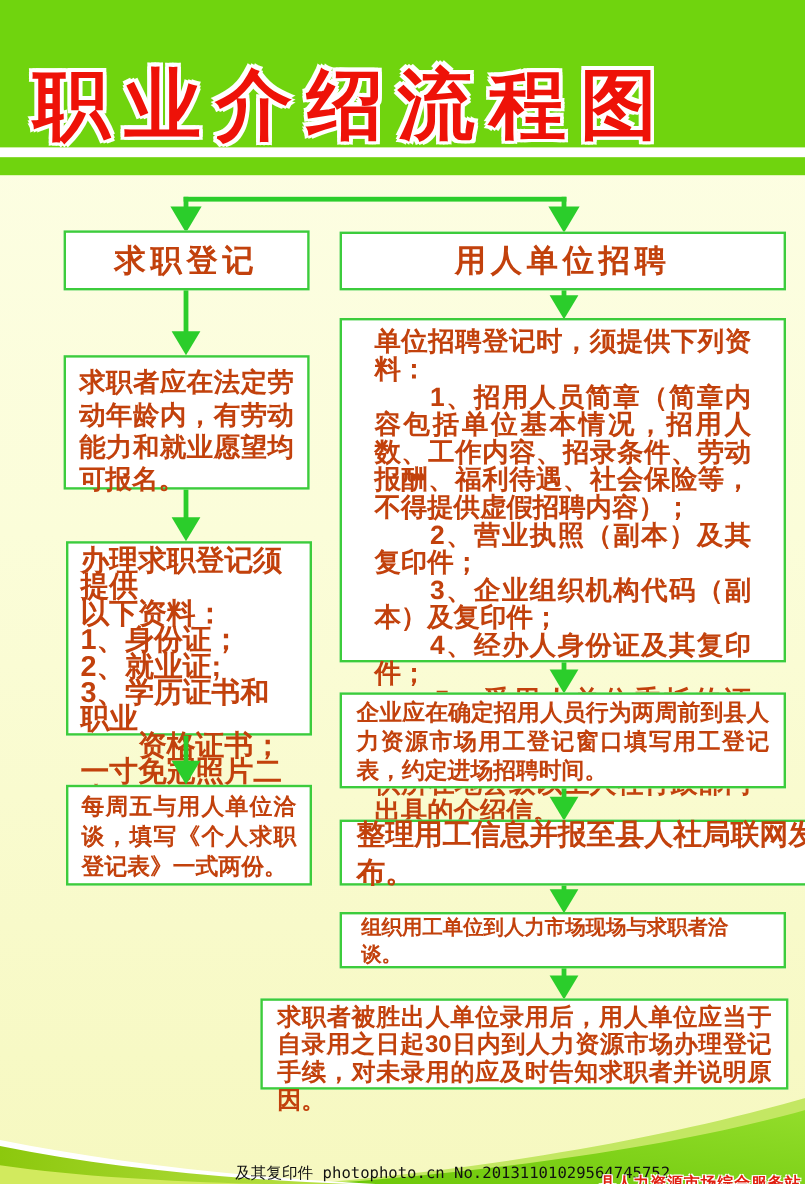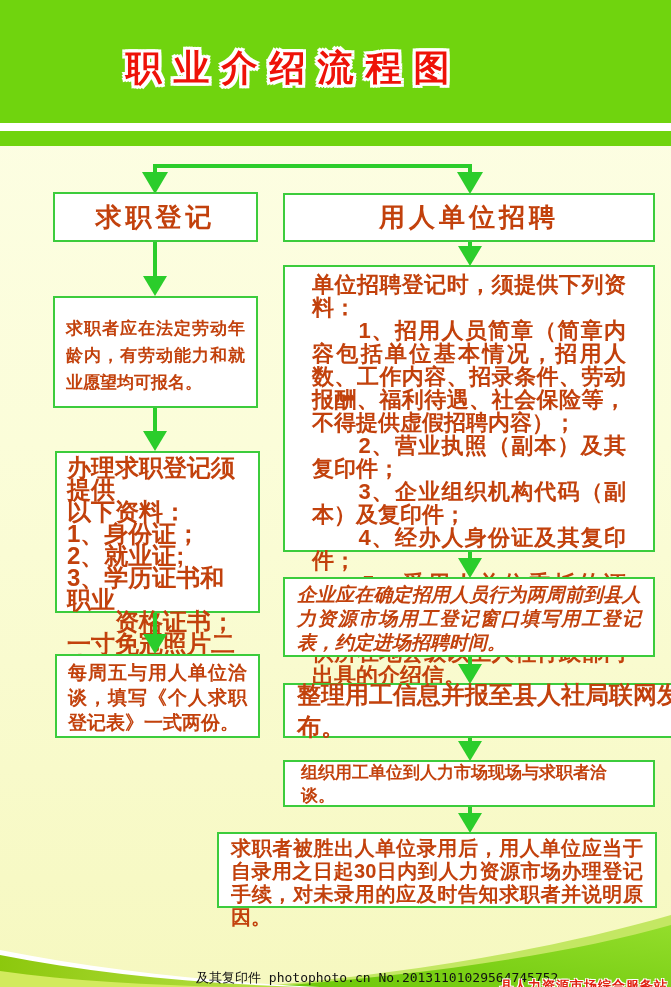--- a/index.html
+++ b/index.html
@@ -6,21 +6,21 @@
   #poster{
     position:relative;width:671px;height:987px;overflow:hidden;
     font-family:"Liberation Sans","DejaVu Sans",sans-serif;
     background:linear-gradient(180deg,#fdfee6 0%,#fbfdd9 45%,#f6f8c0 100%);
   }
   .header-band{position:absolute;left:0;top:0;width:671px;height:123px;background:#70d40e;}
   .white-stripe{position:absolute;left:0;top:123px;width:671px;height:8px;background:#ffffff;}
   .green-stripe{position:absolute;left:0;top:131px;width:671px;height:15px;background:#70d40e;}
   .poster-title{
     position:absolute;left:0;top:44px;width:587px;text-align:center;
-    font-size:36px;font-weight:bold;letter-spacing:12px;color:#ee1208;
+    font-size:64px;font-weight:bold;letter-spacing:12px;color:#ee1208;
     text-shadow:-3px -3px 0 #fff,3px -3px 0 #fff,-3px 3px 0 #fff,3px 3px 0 #fff,
                 -3px 0 0 #fff,3px 0 0 #fff,0 -3px 0 #fff,0 3px 0 #fff;
   }
   .fbox{
     position:absolute;box-sizing:border-box;background:#ffffff;
     border:2px solid #3ccc3c;color:#c2410c;font-weight:bold;
   }
   .hdr{display:flex;align-items:center;justify-content:center;font-size:26px;letter-spacing:4px;}
   .pre{white-space:pre-line;}
   .just{text-align:justify;}
@@ -56,21 +56,21 @@
   <div class="ahead big" style="left:142px;top:172px;"></div>
   <div class="ahead big" style="left:457px;top:172px;"></div>
 
   <div class="fbox hdr" style="left:53px;top:192px;width:205px;height:50px;">
     <span>求职登记</span>
   </div>
 
   <div class="aline" style="left:153px;top:242px;height:36px;"></div>
   <div class="ahead" style="left:143px;top:276px;"></div>
 
-  <div class="fbox just" style="left:53px;top:296px;width:205px;height:112px;font-size:17px;line-height:27px;padding:17px 11px;">求职者应在法定劳动年龄内，有劳动能力和就业愿望均可报名。</div>
+  <div class="fbox just" style="left:53px;top:296px;width:205px;height:112px;font-size:22px;line-height:27px;padding:7px 11px;">求职者应在法定劳动年龄内，有劳动能力和就业愿望均可报名。</div>
 
   <div class="aline" style="left:153px;top:408px;height:25px;"></div>
   <div class="ahead" style="left:143px;top:431px;"></div>
 
   <div class="fbox pre" style="left:55px;top:451px;width:205px;height:162px;font-size:24px;line-height:22px;padding:4px 10px;">办理求职登记须提供
 以下资料：
 1、身份证；
 2、就业证;
 3、学历证书和职业
 　　资格证书；
@@ -92,21 +92,21 @@
 　　1、招用人员简章（简章内容包括单位基本情况，招用人数、工作内容、招录条件、劳动报酬、福利待遇、社会保险等，不得提供虚假招聘内容）；
 　　2、营业执照（副本）及其复印件；
 　　3、企业组织机构代码（副本）及复印件；
 　　4、经办人身份证及其复印件；
 　　5、受用人单位委托的证明；
 　　6、外市（县用人单位须提供所在地县级以上人社行政部门出具的介绍信。</div>
 
   <div class="aline" style="left:468px;top:552px;height:8px;"></div>
   <div class="ahead" style="left:458px;top:558px;"></div>
 
-  <div class="fbox just" style="left:283px;top:577px;width:372px;height:80px;font-size:19px;line-height:24px;padding:4px 12px;font-style:italic;">企业应在确定招用人员行为两周前到县人力资源市场用工登记窗口填写用工登记表，约定进场招聘时间。</div>
+  <div class="fbox just" style="left:283px;top:577px;width:372px;height:80px;font-size:19px;line-height:24px;padding:4px 12px;">企业应在确定招用人员行为两周前到县人力资源市场用工登记窗口填写用工登记表，约定进场招聘时间。</div>
 
   <div class="aline" style="left:468px;top:657px;height:9px;"></div>
   <div class="ahead" style="left:458px;top:664px;"></div>
 
   <div class="fbox" style="left:283px;top:683px;width:449px;height:55px;font-size:24px;display:flex;align-items:center;padding:0 12px;">整理用工信息并报至县人社局联网发布。</div>
 
   <div class="aline" style="left:468px;top:738px;height:5px;"></div>
   <div class="ahead" style="left:458px;top:741px;"></div>
 
   <div class="fbox" style="left:283px;top:760px;width:372px;height:47px;font-size:17px;display:flex;align-items:center;padding:0 16px;">组织用工单位到人力市场现场与求职者洽谈。</div>

